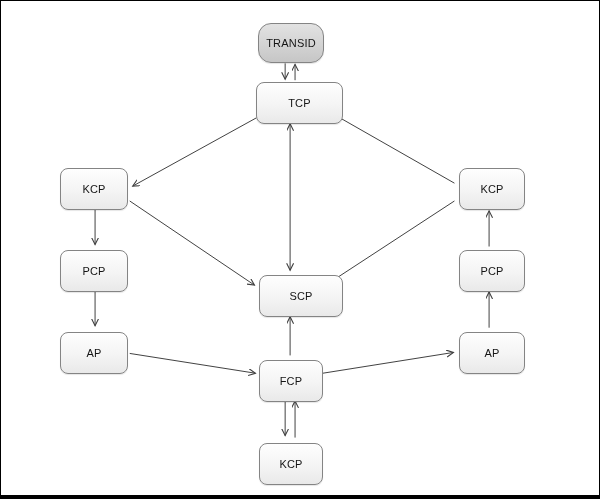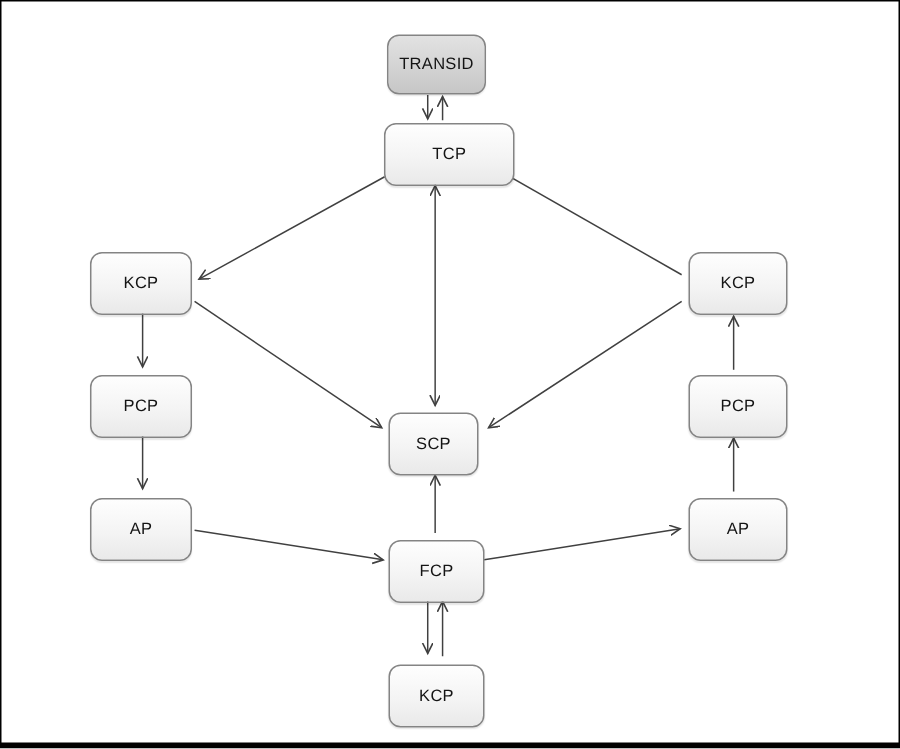--- a/index.html
+++ b/index.html
@@ -23,20 +23,21 @@
     display: flex;
     align-items: center;
     justify-content: center;
     border: 1px solid #848484;
     border-radius: 8px;
     background: linear-gradient(180deg, #fefefe 0%, #f4f4f4 55%, #e9e9e9 100%);
     box-shadow: 0 1px 1px rgba(0,0,0,0.10);
   }
   .node.highlight {
     background: linear-gradient(180deg, #e2e2e2 0%, #d3d3d3 55%, #c6c6c6 100%);
+    border-radius: 13px;
   }
   .node-label {
     font-size: 11px;
     color: #141414;
     letter-spacing: 0.2px;
     white-space: nowrap;
   }
 </style>
 </head>
 <body>
@@ -85,21 +86,21 @@
       </div>
       <div class="node" style="left: 458px; top: 167px; width: 66px; height: 42px;">
         <span class="node-label">KCP</span>
       </div>
       <div class="node" style="left: 458px; top: 249px; width: 66px; height: 42px;">
         <span class="node-label">PCP</span>
       </div>
       <div class="node" style="left: 458px; top: 331px; width: 66px; height: 42px;">
         <span class="node-label">AP</span>
       </div>
-      <div class="node" style="left: 258px; top: 274px; width: 60px; height: 42px;">
+      <div class="node" style="left: 258px; top: 274px; width: 84px; height: 42px;">
         <span class="node-label">SCP</span>
       </div>
       <div class="node" style="left: 258px; top: 359px; width: 64px; height: 42px;">
         <span class="node-label">FCP</span>
       </div>
       <div class="node" style="left: 258px; top: 442px; width: 64px; height: 42px;">
         <span class="node-label">KCP</span>
       </div>
     </div>
 </div>

